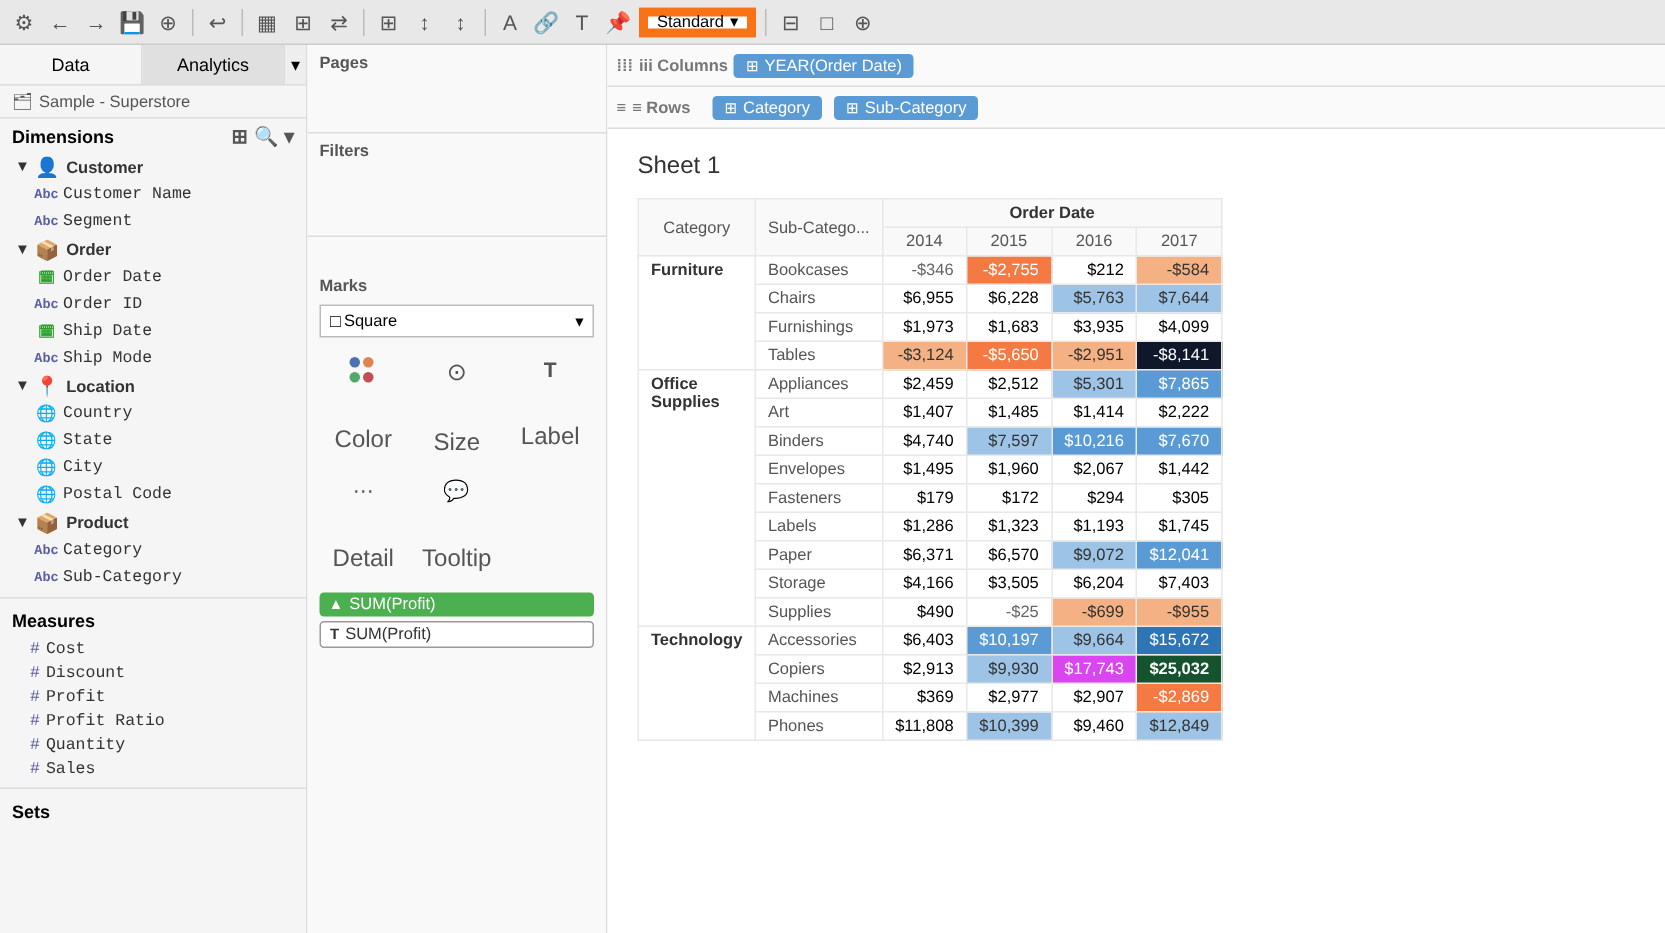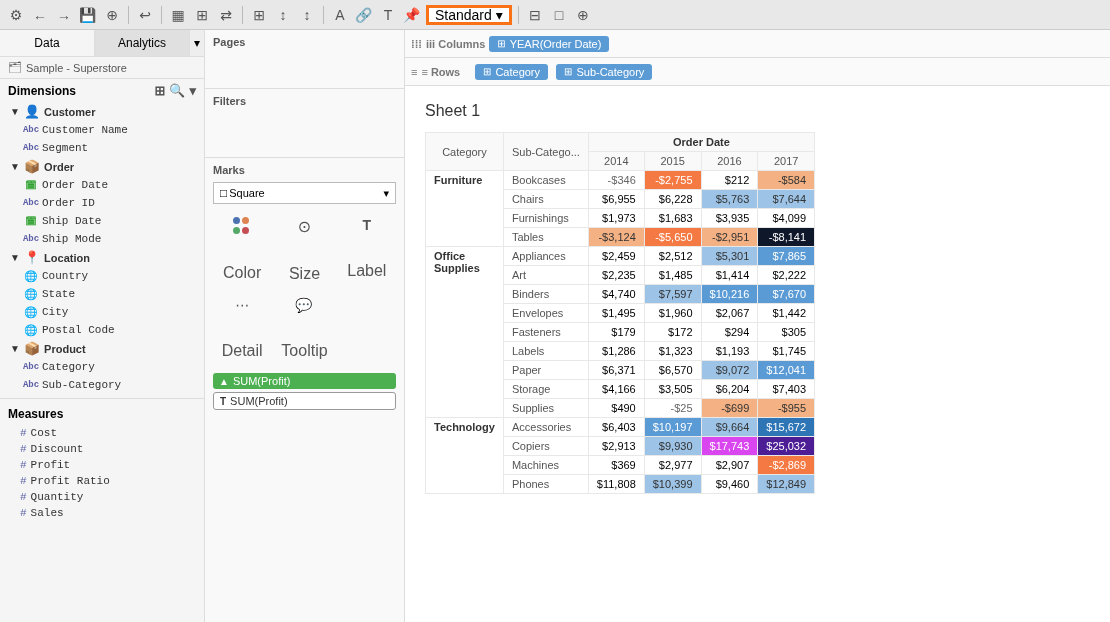--- a/index.html
+++ b/index.html
@@ -4,21 +4,21 @@
   <style>
     * { box-sizing: border-box; margin: 0; padding: 0; }
     body { font-family: 'Segoe UI', Tahoma, Geneva, Verdana, sans-serif; font-size: 12px; background: #f0f0f0; overflow: hidden; }
 
     .app-container { display: flex; flex-direction: column; width: 1110px; height: 622px; background: #fff; }
 
     
     .toolbar { display: flex; align-items: center; background: #e8e8e8; border-bottom: 1px solid #ccc; padding: 2px 6px; gap: 4px; height: 30px; }
     .toolbar-icon { width: 20px; height: 20px; display: flex; align-items: center; justify-content: center; cursor: pointer; color: #555; font-size: 14px; }
     .toolbar-separator { width: 1px; height: 18px; background: #bbb; margin: 0 2px; }
-    .toolbar-dropdown { display: flex; align-items: center; border: 3px solid #f97316; background: white; padding: 2px 6px; font-size: 14px; cursor: pointer; height: 20px; gap: 4px; }
+    .toolbar-dropdown { display: flex; align-items: center; border: 6px solid #f97316; background: white; padding: 2px 6px; font-size: 11px; cursor: pointer; height: 20px; gap: 4px; }
 
     
     .main-layout { display: flex; flex: 1; overflow: hidden; }
 
     
     .left-panel { width: 205px; background: #f5f5f5; border-right: 1px solid #ddd; display: flex; flex-direction: column; overflow-y: auto; flex-shrink: 0; }
 
     
     .panel-tabs { display: flex; border-bottom: 1px solid #ddd; background: #eee; }
     .panel-tab { flex: 1; padding: 6px 8px; font-size: 12px; font-weight: 500; cursor: pointer; text-align: center; border-right: 1px solid #ddd; background: #e0e0e0; }
@@ -43,21 +43,21 @@
     .badge-geo { color: #1f77b4; font-size: 11px; }
 
     
     .center-panel { width: 200px; background: #f9f9f9; border-right: 1px solid #ddd; display: flex; flex-direction: column; flex-shrink: 0; }
     .shelf-section { border-bottom: 1px solid #ddd; padding: 6px 8px; }
     .shelf-title { font-weight: 600; font-size: 11px; color: #555; margin-bottom: 4px; }
     .shelf-content { min-height: 30px; }
 
     
     .marks-section { padding: 6px 8px; flex: 1; }
-    .marks-title { font-weight: 600; font-size: 11px; color: #555; margin-bottom: 6px; }
+    .marks-title { font-weight: 600; font-size: 11px; color: #555; margin-bottom: 6px; margin-top: 21px; }
     .marks-dropdown { display: flex; align-items: center; border: 1px solid #bbb; background: white; padding: 3px 6px; font-size: 11px; margin-bottom: 8px; cursor: pointer; }
     .marks-controls { display: grid; grid-template-columns: repeat(3, 1fr); gap: 4px; margin-bottom: 8px; }
     .mark-control { display: flex; flex-direction: column; align-items: center; gap: 2px; cursor: pointer; padding: 4px 2px; border: 1px solid transparent; }
     .mark-control-label { font-size: 16px; color: #555; margin-top: 27px; }
 
     
     .mark-pill { display: flex; align-items: center; gap: 4px; padding: 2px 6px; border-radius: 3px; margin-bottom: 3px; font-size: 11px; }
     .mark-pill-green { background: #4CAF50; color: white; }
     .mark-pill-outline { background: white; border: 1px solid #999; color: #333; }
 
@@ -255,20 +255,25 @@
         <div class="field-item">
           <span style="color:#5B5EA6;font-size:11px;">#</span>
           <span>Quantity</span>
         </div>
         <div class="field-item">
           <span style="color:#5B5EA6;font-size:11px;">#</span>
           <span>Sales</span>
         </div>
       </div>
 
+      <div style="border-top:1px solid #ddd; margin-top:4px; padding-top:4px;">
+        <div class="section-header">
+          <span>Sets</span>
+        </div>
+      </div>
     </div>
 
     <div class="center-panel">
       <div class="shelf-section">
         <div class="shelf-title">Pages</div>
         <div class="shelf-content"></div>
       </div>
       <div class="shelf-section">
         <div class="shelf-title">Filters</div>
         <div class="shelf-content" style="min-height:40px;"></div>
@@ -399,21 +404,21 @@
             <tr>
               <td class="category" rowspan="9">Office<br>Supplies</td>
               <td class="sub-category">Appliances</td>
               <td class="value">$2,459</td>
               <td class="value">$2,512</td>
               <td class="value cell-blue-light">$5,301</td>
               <td class="value cell-blue-med">$7,865</td>
             </tr>
             <tr>
               <td class="sub-category">Art</td>
-              <td class="value">$2,235</td>
+              <td class="value">$1,407</td>
               <td class="value">$1,485</td>
               <td class="value">$1,414</td>
               <td class="value">$2,222</td>
             </tr>
             <tr>
               <td class="sub-category">Binders</td>
               <td class="value">$4,740</td>
               <td class="value cell-blue-light">$7,597</td>
               <td class="value cell-blue-med">$10,216</td>
               <td class="value cell-blue-med">$7,670</td>
@@ -467,21 +472,21 @@
               <td class="value">$6,403</td>
               <td class="value cell-blue-med">$10,197</td>
               <td class="value cell-blue-light">$9,664</td>
               <td class="value" style="background:#2E75B6;color:white;">$15,672</td>
             </tr>
             <tr>
               <td class="sub-category">Copiers</td>
               <td class="value">$2,913</td>
               <td class="value cell-blue-light">$9,930</td>
               <td class="value" style="background:#d946ef;color:white;">$17,743</td>
-              <td class="value" style="background:#4c1d95;color:white;">$25,032</td>
+              <td class="value" style="background:#14532d;color:white;font-weight:bold;">$25,032</td>
             </tr>
             <tr>
               <td class="sub-category">Machines</td>
               <td class="value">$369</td>
               <td class="value">$2,977</td>
               <td class="value">$2,907</td>
               <td class="value cell-orange-med">-$2,869</td>
             </tr>
             <tr>
               <td class="sub-category">Phones</td>

